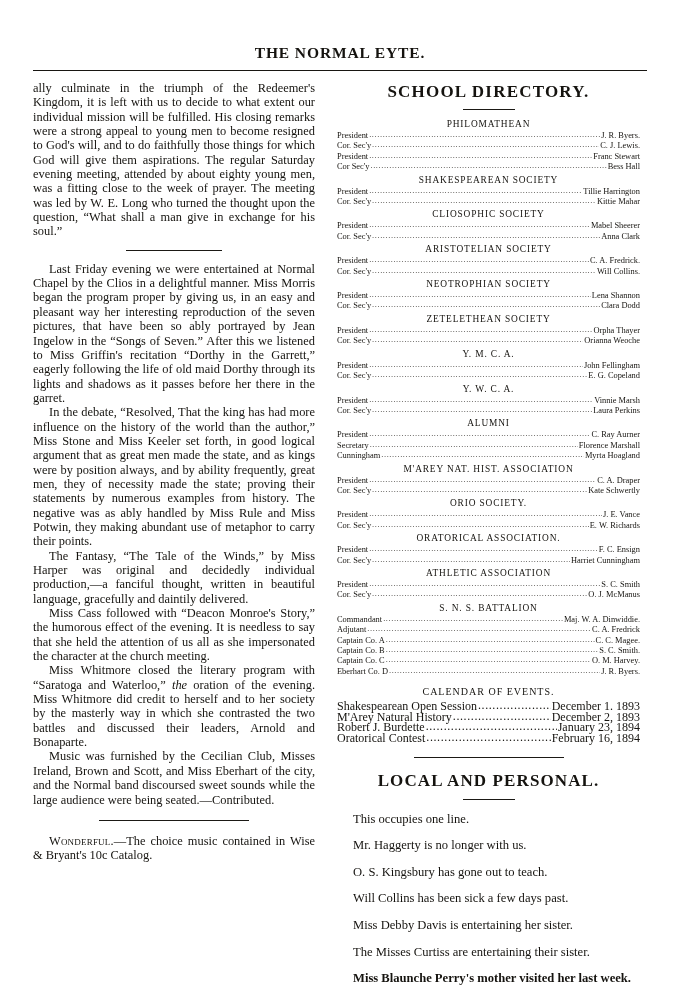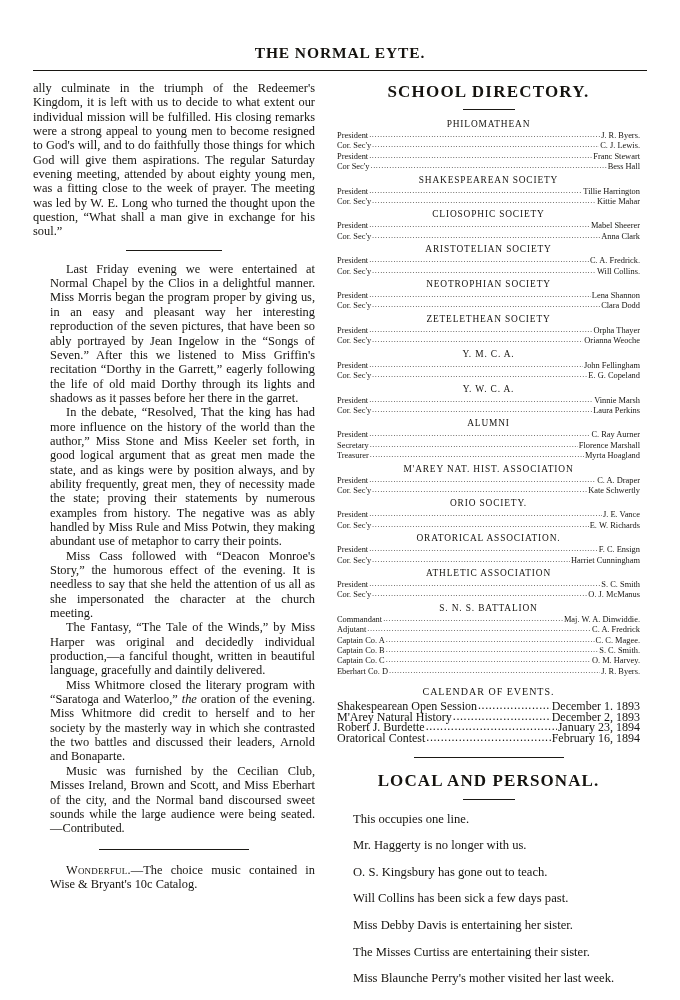--- a/index.html
+++ b/index.html
@@ -66,21 +66,20 @@
   .art p {
     margin: 0;
     font-size: 12.4px;
     line-height: 14.35px;
     text-align: justify;
     text-indent: 0;
     hyphens: none;
   }
   .art p.ind {
     text-indent: 16px;
-    margin-left: 17px;
   }
   .art p.cont {
     text-indent: 0;
   }
   .smallcaps {
     font-variant: small-caps;
     font-size: 12.4px;
     letter-spacing: 0.2px;
   }
   em.it { font-style: italic; font-family: Liberation Serif, serif; }
@@ -180,21 +179,21 @@
     background: #1b1915;
     margin: 8px auto 12px auto;
   }
   .lp-item {
     margin: 0 0 12px 0;
     font-size: 12.6px;
     line-height: 14.6px;
     text-indent: 16px;
     text-align: justify;
   }
-  .lp-item:last-child { margin-bottom: 0; }
+  .lp-item:last-child { margin-bottom: 0; font-weight: bold; }
 </style>
 </head>
 <body>
 
 <div class="page">
 
   <div class="masthead">
     <div class="masthead-title">THE NORMAL EYTE.</div>
     <div class="masthead-rule"></div>
   </div>
@@ -202,22 +201,22 @@
   <div class="columns">
 
     <div class="col-left art">
 
       <p class="cont">ally culminate in the triumph of the Redeemer's Kingdom, it is left with us to decide to what extent our individual mission will be fulfilled. His closing remarks were a strong appeal to young men to become resigned to God's will, and to do faithfully those things for which God will give them aspirations.  The regular Saturday evening meeting, attended by about eighty young men, was a fitting close to the week of prayer.  The meeting was led by W. E. Long who turned the thought upon the question, “What shall a man give in exchange for his soul.”</p>
 
       <div class="short-rule"></div>
 
       <p class="ind">Last Friday evening we were entertained at Normal Chapel by the Clios in a delightful manner.  Miss Morris began the program proper by giving us, in an easy and pleasant way her interesting reproduction of the seven pictures, that have been so ably portrayed by Jean Ingelow in the “Songs of Seven.”  After this we listened to Miss Griffin's recitation “Dorthy in the Garrett,” eagerly following the life of old maid Dorthy through its lights and shadows as it passes before her there in the garret.</p>
       <p class="ind">In the debate, “Resolved, That the king has had more influence on the history of the world than the author,” Miss Stone and Miss Keeler set forth, in good logical argument that as great men made the state, and as kings were by position always, and by ability frequently, great men, they of necessity made the state; proving their statements by numerous examples from history.  The negative was as ably handled by Miss Rule and Miss Potwin, they making abundant use of metaphor to carry their points.</p>
+      <p class="ind">The Fantasy, “The Tale of the Winds,” by Miss Harper was original and decidedly individual production,—a fanciful thought, written in beautiful language, gracefully and daintily delivered.</p>
       <p class="ind">Miss Cass followed with “Deacon Monroe's Story,” the humorous effect of the evening.  It is needless to say that she held the attention of us all as she impersonated the character at the church meeting.</p>
-      <p class="ind">The Fantasy, “The Tale of the Winds,” by Miss Harper was original and decidedly individual production,—a fanciful thought, written in beautiful language, gracefully and daintily delivered.</p>
       <p class="ind"><span>Miss Whitmore closed the literary program with “Saratoga and Waterloo,”</span> <em class="it">the</em> <span>oration of the evening.  Miss Whitmore did credit to herself and to her society by the masterly way in which she contrasted the two battles and discussed their leaders, Arnold and Bonaparte.</span></p>
       <p class="ind">Music was furnished by the Cecilian Club, Misses Ireland, Brown and Scott, and Miss Eberhart of the city, and the Normal band discoursed sweet sounds while the large audience were being seated.—Contributed.</p>
 
       <div class="short-rule wide"></div>
 
       <p class="ind"><span class="smallcaps">Wonderful.</span><span>—The choice music contained in Wise &amp; Bryant's 10c Catalog.</span></p>
 
     </div>
 
     <div class="col-right">
@@ -348,21 +347,21 @@
               <span class="role">President</span>
               <span class="dots">.........................................................................................................................................................</span>
               <span class="person">C. Ray Aurner</span>
             </div>
             <div class="entry">
               <span class="role">Secretary</span>
               <span class="dots">.........................................................................................................................................................</span>
               <span class="person">Florence Marshall</span>
             </div>
             <div class="entry">
-              <span class="role">Treasurer</span>
+              <span class="role">Cunningham</span>
               <span class="dots">.........................................................................................................................................................</span>
               <span class="person">Myrta Hoagland</span>
             </div>
           </div>
           <div class="org">
             <div class="org-name">M'AREY NAT. HIST. ASSOCIATION</div>
             <div class="entry">
               <span class="role">President</span>
               <span class="dots">.........................................................................................................................................................</span>
               <span class="person">C. A. Draper</span>

